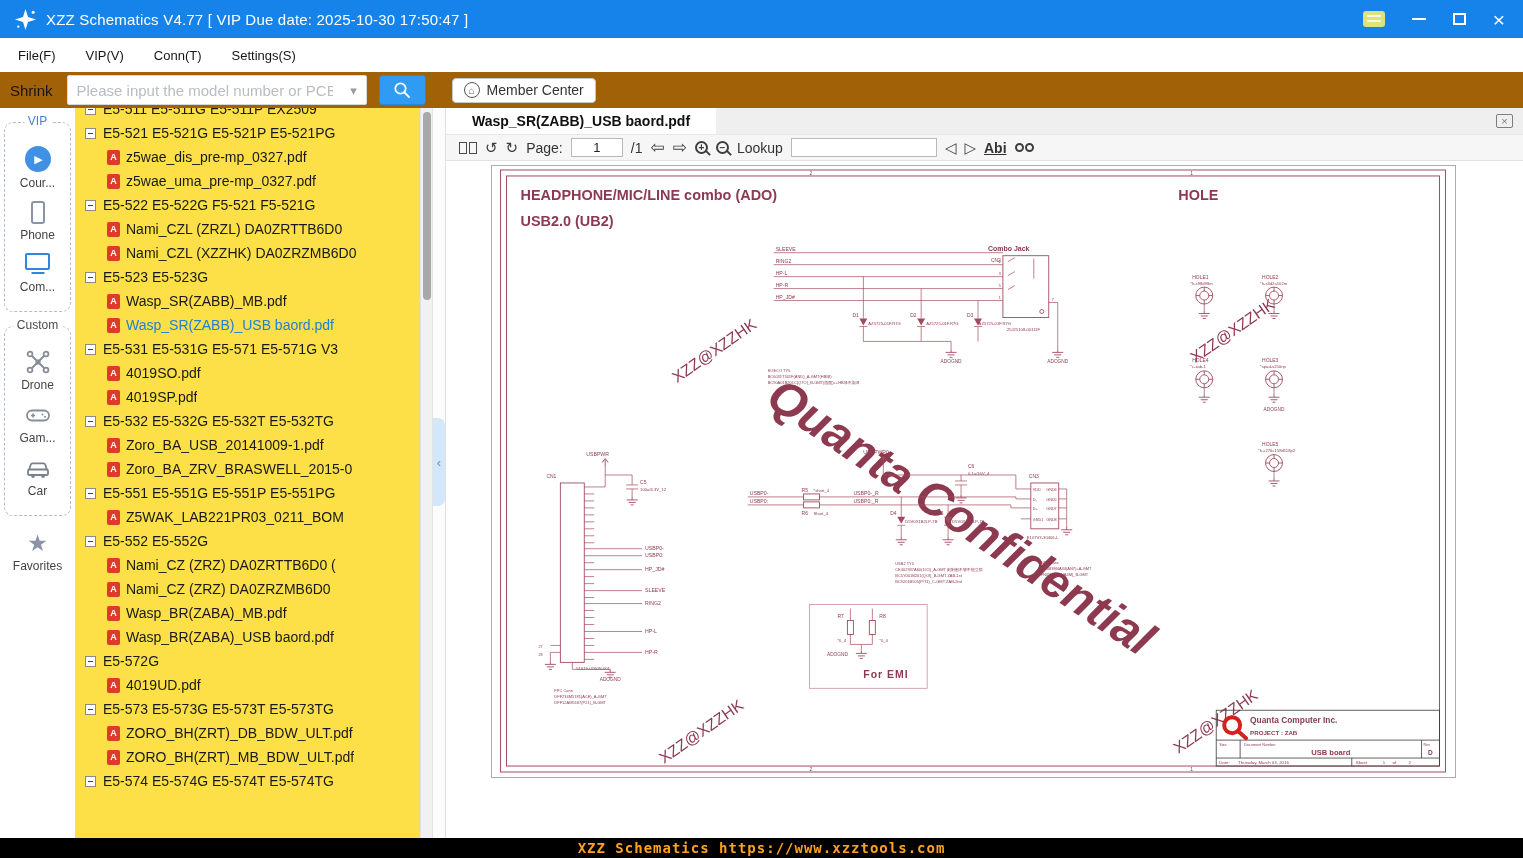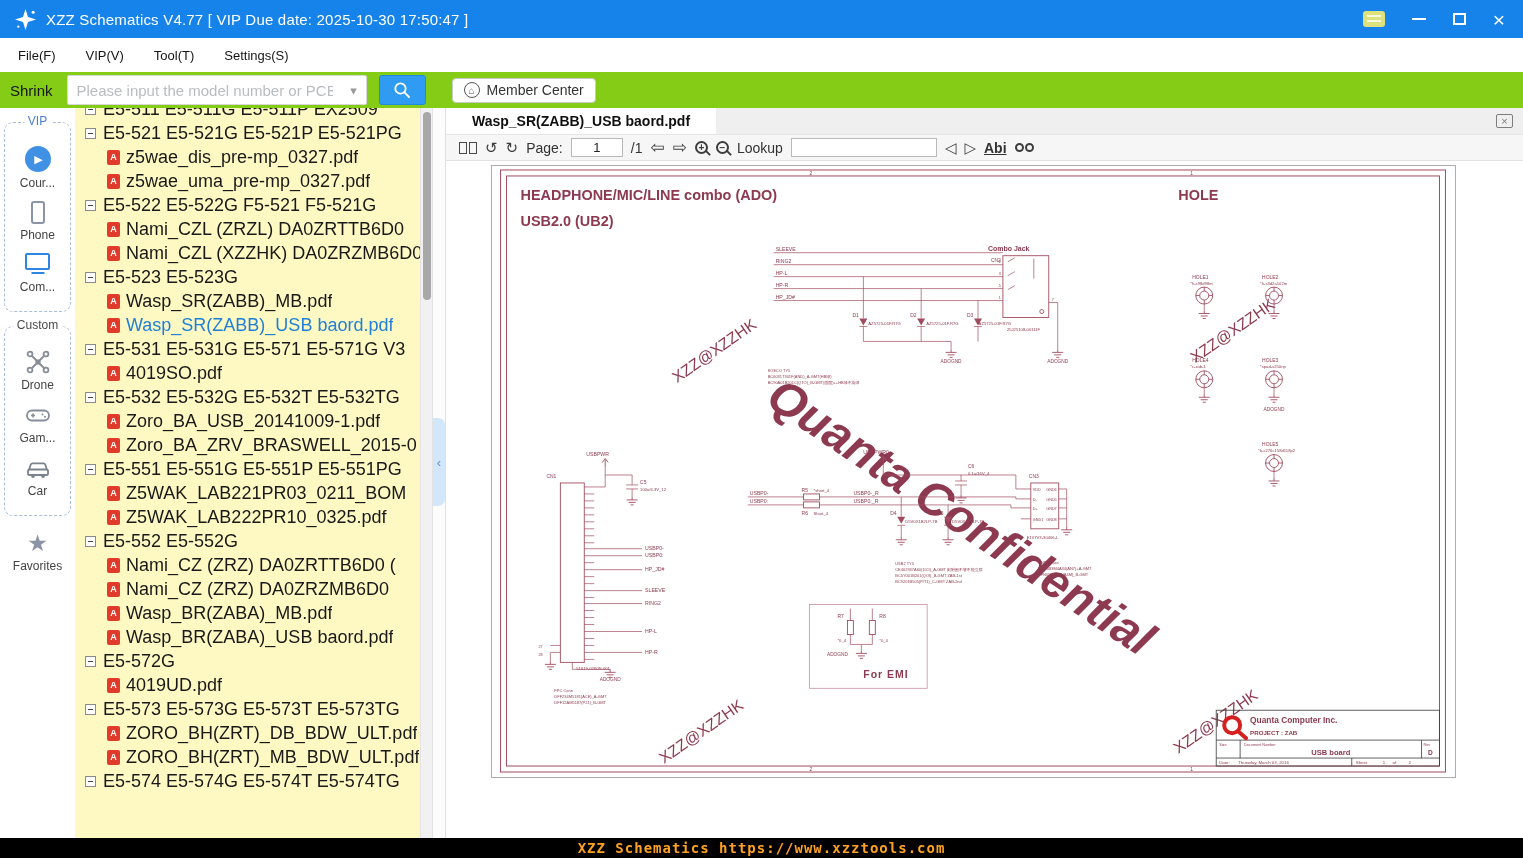--- a/index.html
+++ b/index.html
@@ -16,21 +16,21 @@
 .win-min{width:14px;height:2px;background:#fff;display:block}
 .win-max{width:13px;height:12px;border:2px solid #fff;display:block}
 .win-close{font-size:21px;line-height:1;color:#fff}
 .win-close::before{content:"\00D7"}
 
 
 .menubar{height:34px;background:#fff;display:flex;align-items:center;padding-left:18px;gap:30px;font-size:13px;color:#151515;flex:0 0 auto}
 .menu-item{cursor:default}
 
 
-.band{height:36px;background:#84cc16;display:flex;align-items:center;flex:0 0 auto}
+.band{height:36px;background:#a16207;display:flex;align-items:center;flex:0 0 auto}
 .shrink{font-size:15px;margin-left:10px;color:#151515}
 .search-wrap{margin-left:14px;width:300px;height:30px;border:1px solid #d8d8d8;border-radius:2px;display:flex;align-items:center;background:#fff}
 .search-input{flex:1;border:none;outline:none;font-size:15px;padding:0 9px;color:#333;font-family:inherit;min-width:0}
 .search-input::placeholder{color:#b9bcc0}
 .search-caret{width:24px;color:#9a9a9a;font-size:9px;text-align:center}
 .search-caret::before{content:"\25BE";font-size:13px}
 .search-btn{width:47px;height:30px;background:#2f9bf2;border:1px solid #1f8ae0;border-radius:3px;margin-left:12px;display:flex;align-items:center;justify-content:center;cursor:pointer}
 .member-btn{margin-left:26px;height:25px;border:1px solid #c8c8c8;border-radius:4px;display:flex;align-items:center;gap:7px;padding:0 11px;font-size:14px;color:#333;background:#fff}
 .home-ico{width:16px;height:16px;border:1px solid #555;border-radius:50%;display:flex;align-items:center;justify-content:center;font-size:10px;color:#555}
 .home-ico::before{content:"\2302"}
@@ -49,21 +49,21 @@
 .play-ico::before{content:"\25B6";font-size:11px}
 .phone-ico{width:14px;height:23px;border:2px solid #8b94a6;border-radius:3px;display:block}
 .pc-ico{width:25px;height:17px;border:2px solid #2f86e0;border-radius:2px;position:relative;margin-bottom:6px;display:block}
 .pc-ico::after{content:"";position:absolute;left:50%;bottom:-6px;transform:translateX(-50%);width:13px;height:2px;background:#2f86e0}
 .star-ico{font-size:23px;color:#8b94a6;line-height:1}
 .star-ico::before{content:"\2605"}
 .fav{margin-top:16px}
 .ivec{display:block}
 
 
-.tree-panel{width:345px;flex:0 0 auto;overflow:hidden;font-size:18px;background:#fef9c3}
+.tree-panel{width:345px;flex:0 0 auto;overflow:hidden;font-size:14px;background:#fde047}
 .tree{margin-top:-11px}
 .trow{height:24px;display:flex;align-items:center;white-space:nowrap;overflow:hidden;color:#191919;cursor:default}
 .trow.group{padding-left:10px}
 .trow.pdf{padding-left:32px}
 .trow.selected .tlabel{color:#1f7fd9}
 .collapse-box{width:11px;height:11px;border:1px solid #8a8a8a;flex:0 0 auto;margin-right:7px;position:relative;background:#fff}
 .collapse-box::before{content:"";position:absolute;left:2px;right:2px;top:4px;border-top:1px solid #444}
 .pdf-ico{width:13px;height:15px;background:#e03a2a;border-radius:2px;flex:0 0 auto;margin-right:6px;color:#fff;font-size:9px;font-weight:bold;display:flex;align-items:center;justify-content:center}
 .pdf-ico::before{content:"A"}
 .tlabel{overflow:hidden}
@@ -158,21 +158,21 @@
       <span class="vip-card"></span>
       <span class="win-min"></span>
       <span class="win-max"></span>
       <span class="win-close"></span>
     </div>
   </div>
 
   <div class="menubar">
     <span class="menu-item">File(F)</span>
     <span class="menu-item">VIP(V)</span>
-    <span class="menu-item">Tool(T)</span>
+    <span class="menu-item">Conn(T)</span>
     <span class="menu-item">Settings(S)</span>
   </div>
 
   <div class="band">
     <span class="shrink">Shrink</span>
     <div class="search-wrap">
       <input class="search-input" placeholder="Please input the model number or PCB" style="">
       <span class="search-caret"></span>
     </div>
     <button class="search-btn">
@@ -290,43 +290,43 @@
             <span class="tlabel">Wasp_SR(ZABB)_USB baord.pdf</span>
           </div>
           <div class="trow group">
             <span class="collapse-box"></span>
             <span class="tlabel">E5-531 E5-531G E5-571 E5-571G V3</span>
           </div>
           <div class="trow pdf">
             <span class="pdf-ico"></span>
             <span class="tlabel">4019SO.pdf</span>
           </div>
+          <div class="trow pdf">
+            <span class="pdf-ico"></span>
+            <span class="tlabel">4019SP.pdf</span>
+          </div>
           <div class="trow group">
             <span class="collapse-box"></span>
             <span class="tlabel">E5-532 E5-532G E5-532T E5-532TG</span>
           </div>
           <div class="trow pdf">
             <span class="pdf-ico"></span>
             <span class="tlabel">Zoro_BA_USB_20141009-1.pdf</span>
           </div>
           <div class="trow pdf">
             <span class="pdf-ico"></span>
             <span class="tlabel">Zoro_BA_ZRV_BRASWELL_2015-0</span>
           </div>
           <div class="trow group">
             <span class="collapse-box"></span>
             <span class="tlabel">E5-551 E5-551G E5-551P E5-551PG</span>
           </div>
           <div class="trow pdf">
             <span class="pdf-ico"></span>
             <span class="tlabel">Z5WAK_LAB221PR03_0211_BOM</span>
-          </div>
-          <div class="trow pdf">
-            <span class="pdf-ico"></span>
-            <span class="tlabel">Z5WAK_LAB222PR10_0325.pdf</span>
           </div>
           <div class="trow group">
             <span class="collapse-box"></span>
             <span class="tlabel">E5-552 E5-552G</span>
           </div>
           <div class="trow pdf">
             <span class="pdf-ico"></span>
             <span class="tlabel">Nami_CZ (ZRZ) DA0ZRTTB6D0 (</span>
           </div>
           <div class="trow pdf">

